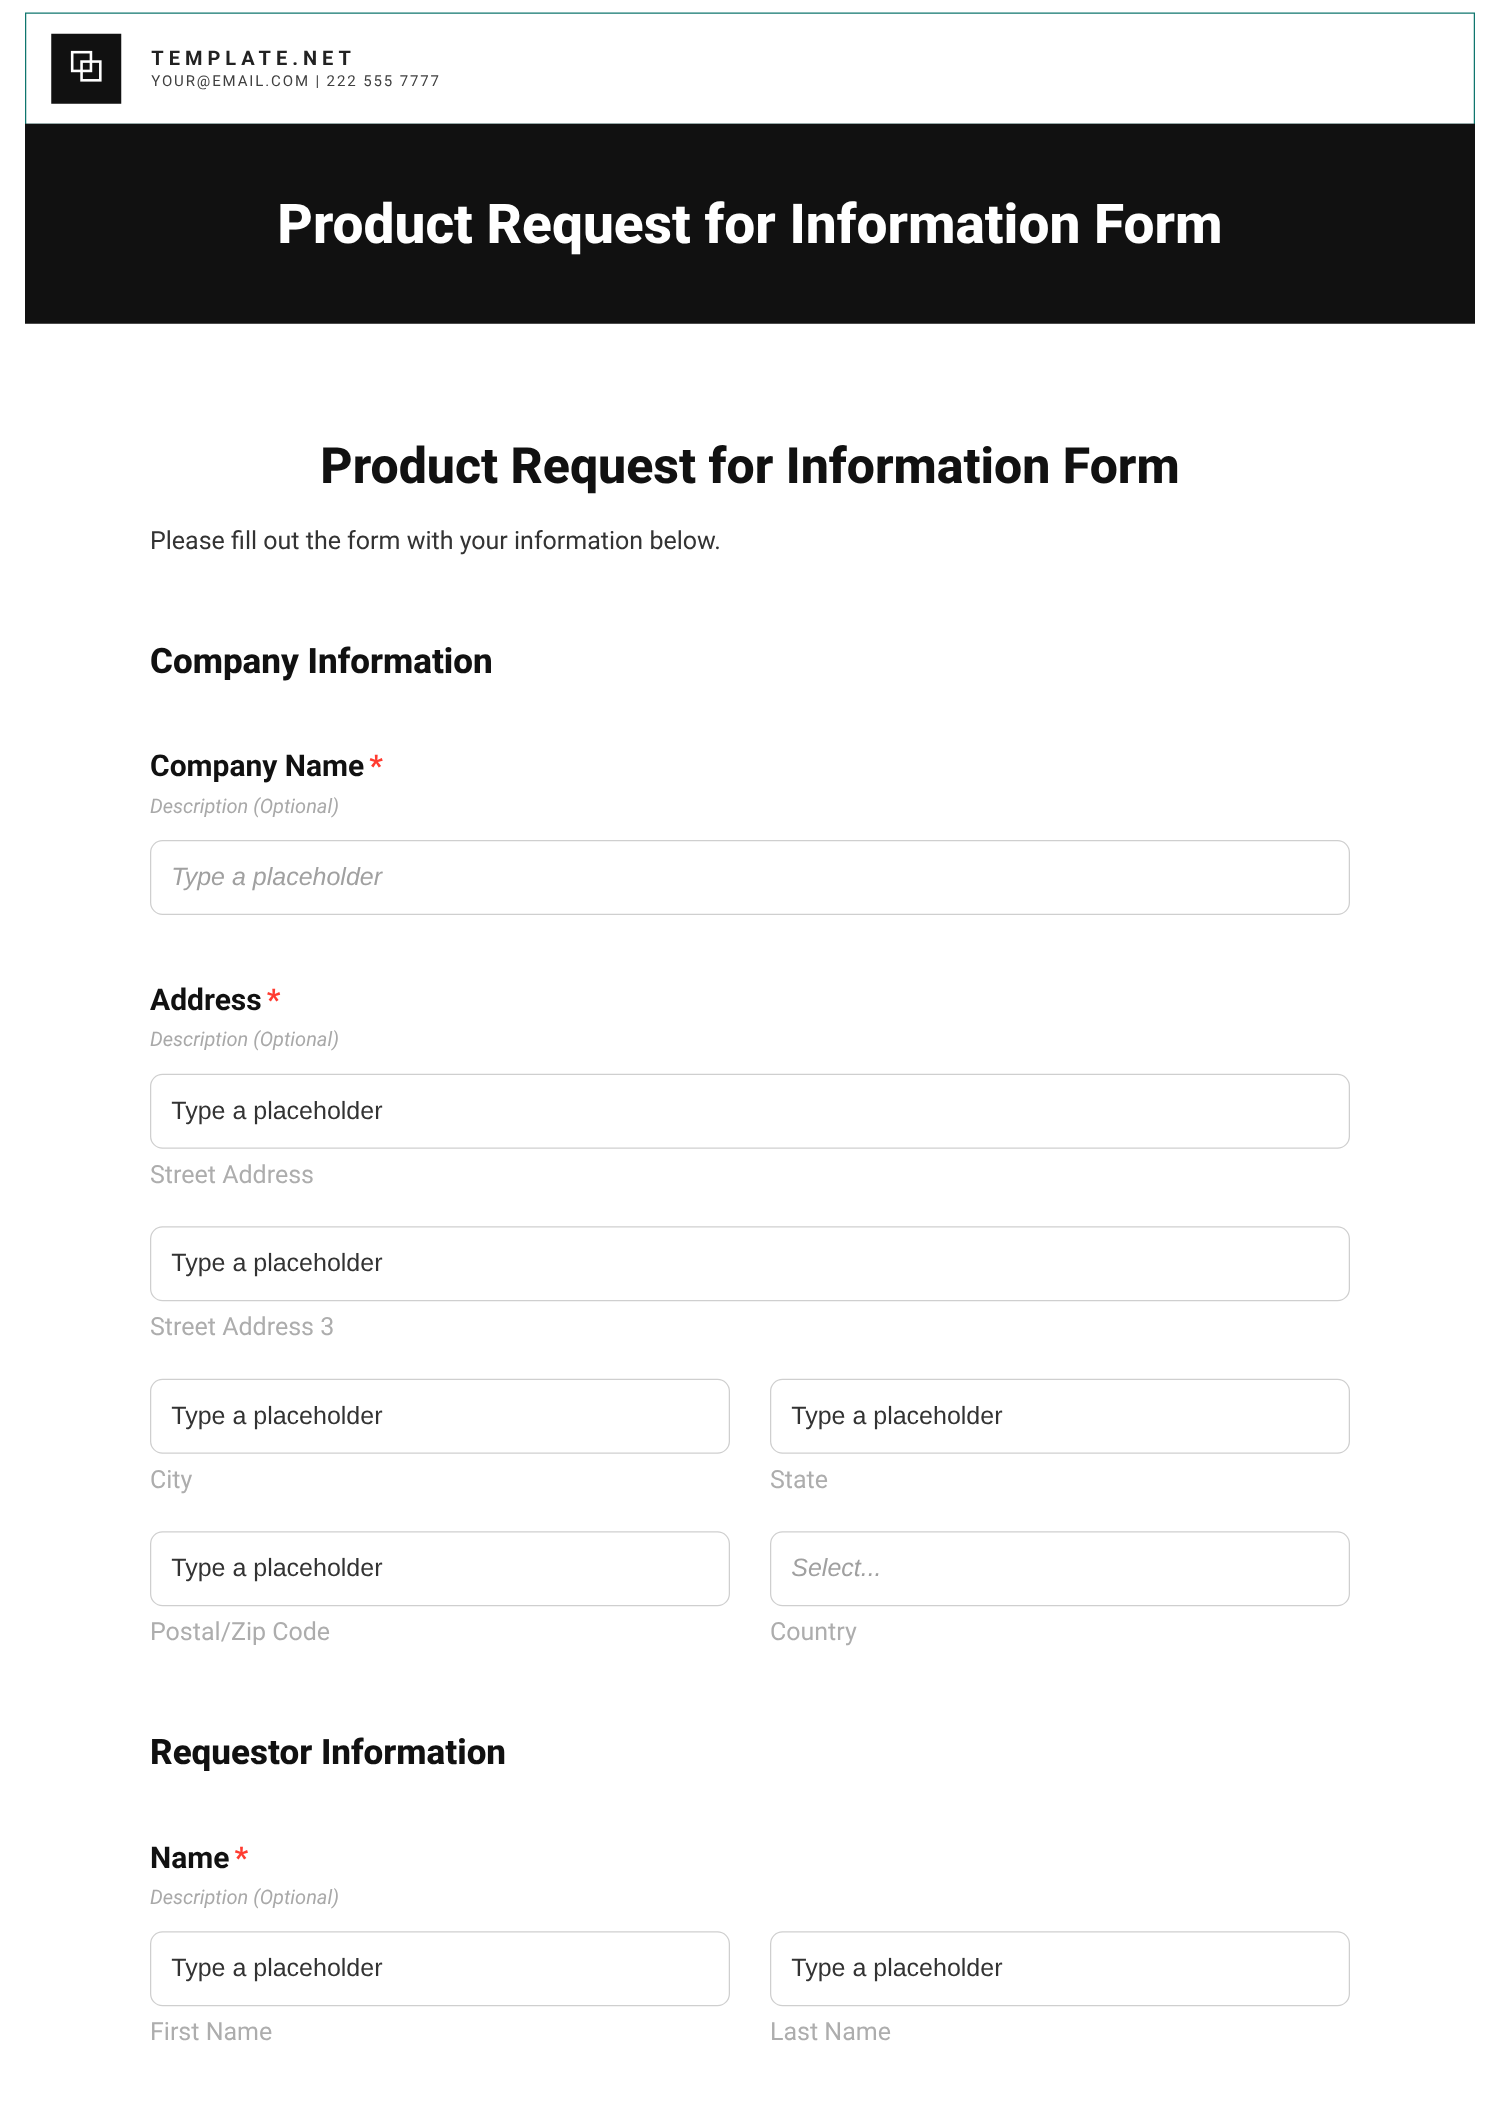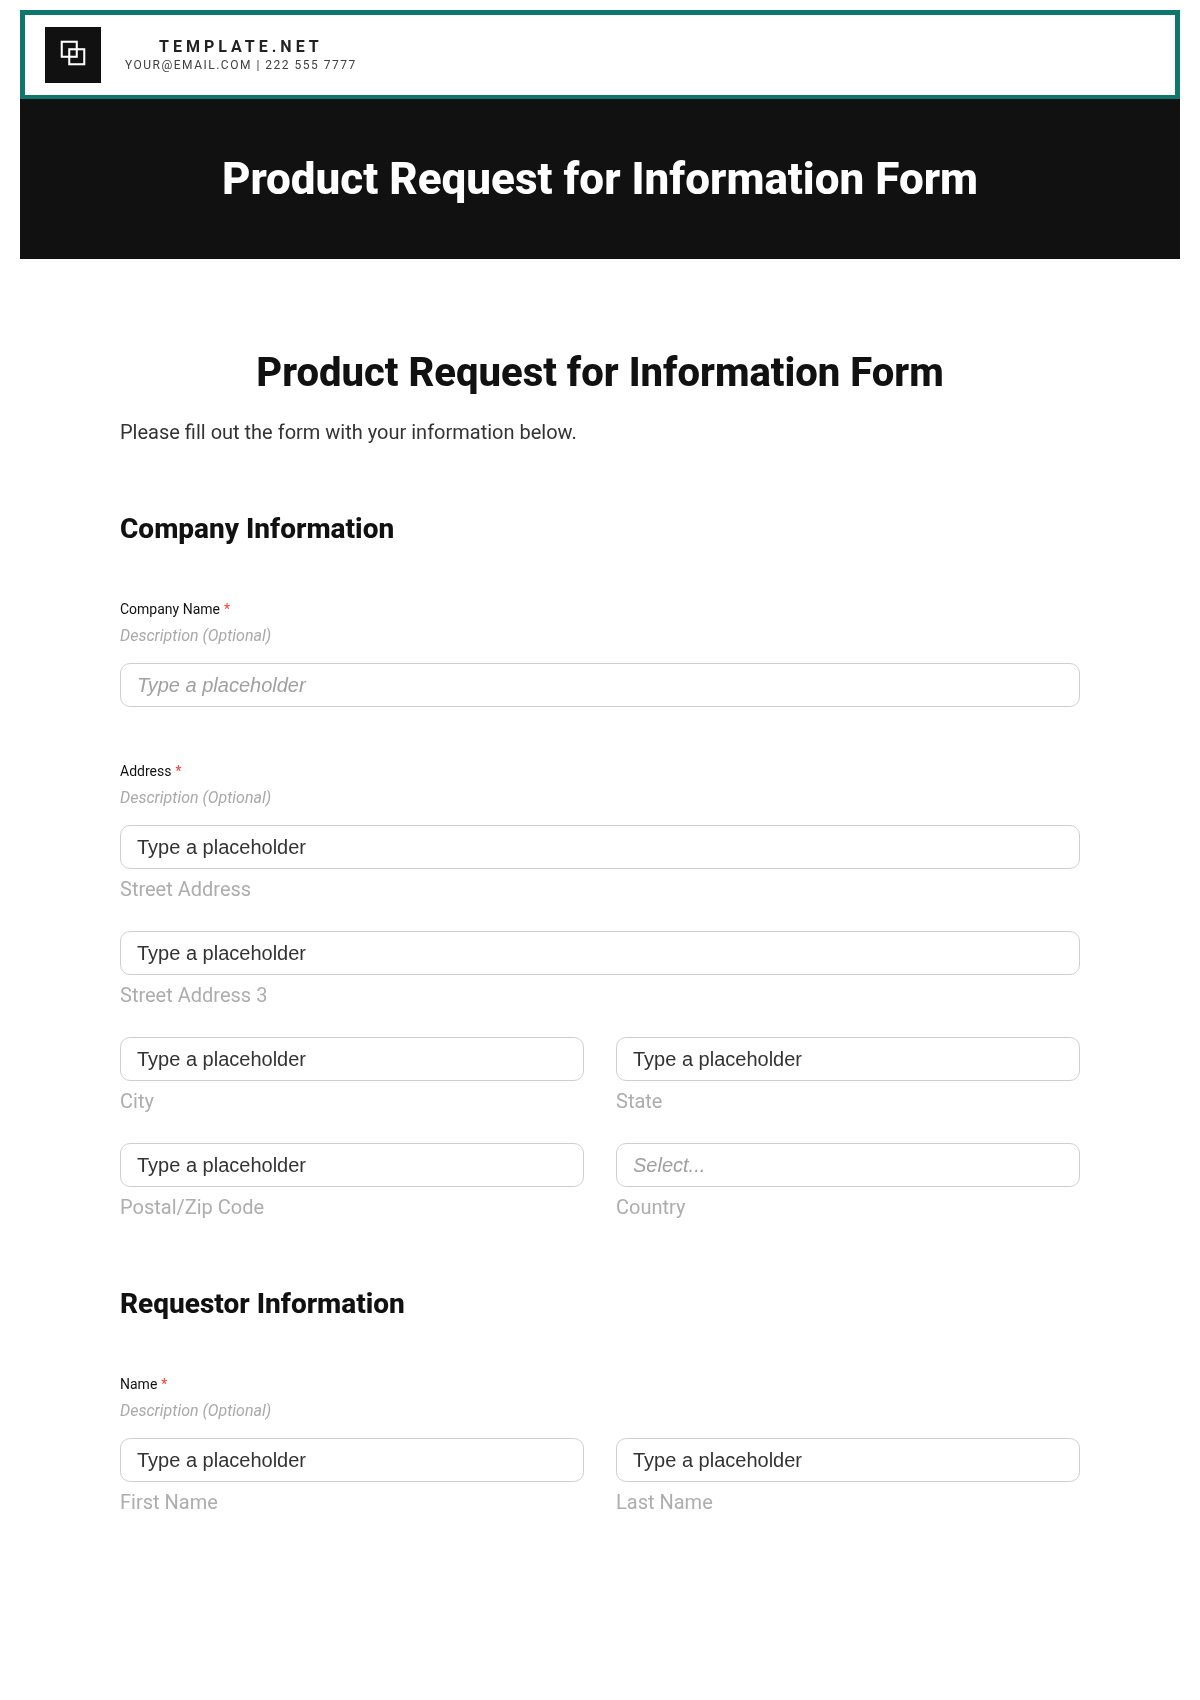--- a/index.html
+++ b/index.html
@@ -14,26 +14,25 @@
 
   .page {
     width: 1160px;
     margin: 10px auto 0 auto;
   }
 
   
   .top-header {
     width: 100%;
     height: 90px;
-    border: 5px solid #0f766e;
+    border: 1px solid #0f766e;
     background: #fff;
     display: flex;
     align-items: center;
     padding: 0 20px;
-    text-align: center;
   }
   .logo-box {
     width: 56px;
     height: 56px;
     background: #111;
     display: flex;
     align-items: center;
     justify-content: center;
     margin-right: 24px;
   }
@@ -88,35 +87,35 @@
 
   .section-heading {
     font-size: 28px;
     font-weight: 800;
     color: #111;
     margin-top: 68px;
   }
 
   .field { margin-top: 54px; }
   .field-label {
-    font-size: 14px;
-    font-weight: 400;
+    font-size: 24px;
+    font-weight: 700;
     color: #111;
   }
   .req { color: #ff3b30; }
   .field-desc {
     font-size: 16px;
     font-style: italic;
     color: #a9a9a9;
     margin-top: 8px;
   }
 
   .input {
     width: 100%;
-    height: 44px;
+    height: 60px;
     border: 1px solid #cfcfcf;
     border-radius: 10px;
     background: #fff;
     margin-top: 18px;
     font-size: 20px;
     padding: 0 16px;
     color: #111;
     outline: none;
   }
   .input::placeholder { font-style: italic; color: #a0a0a0; }

